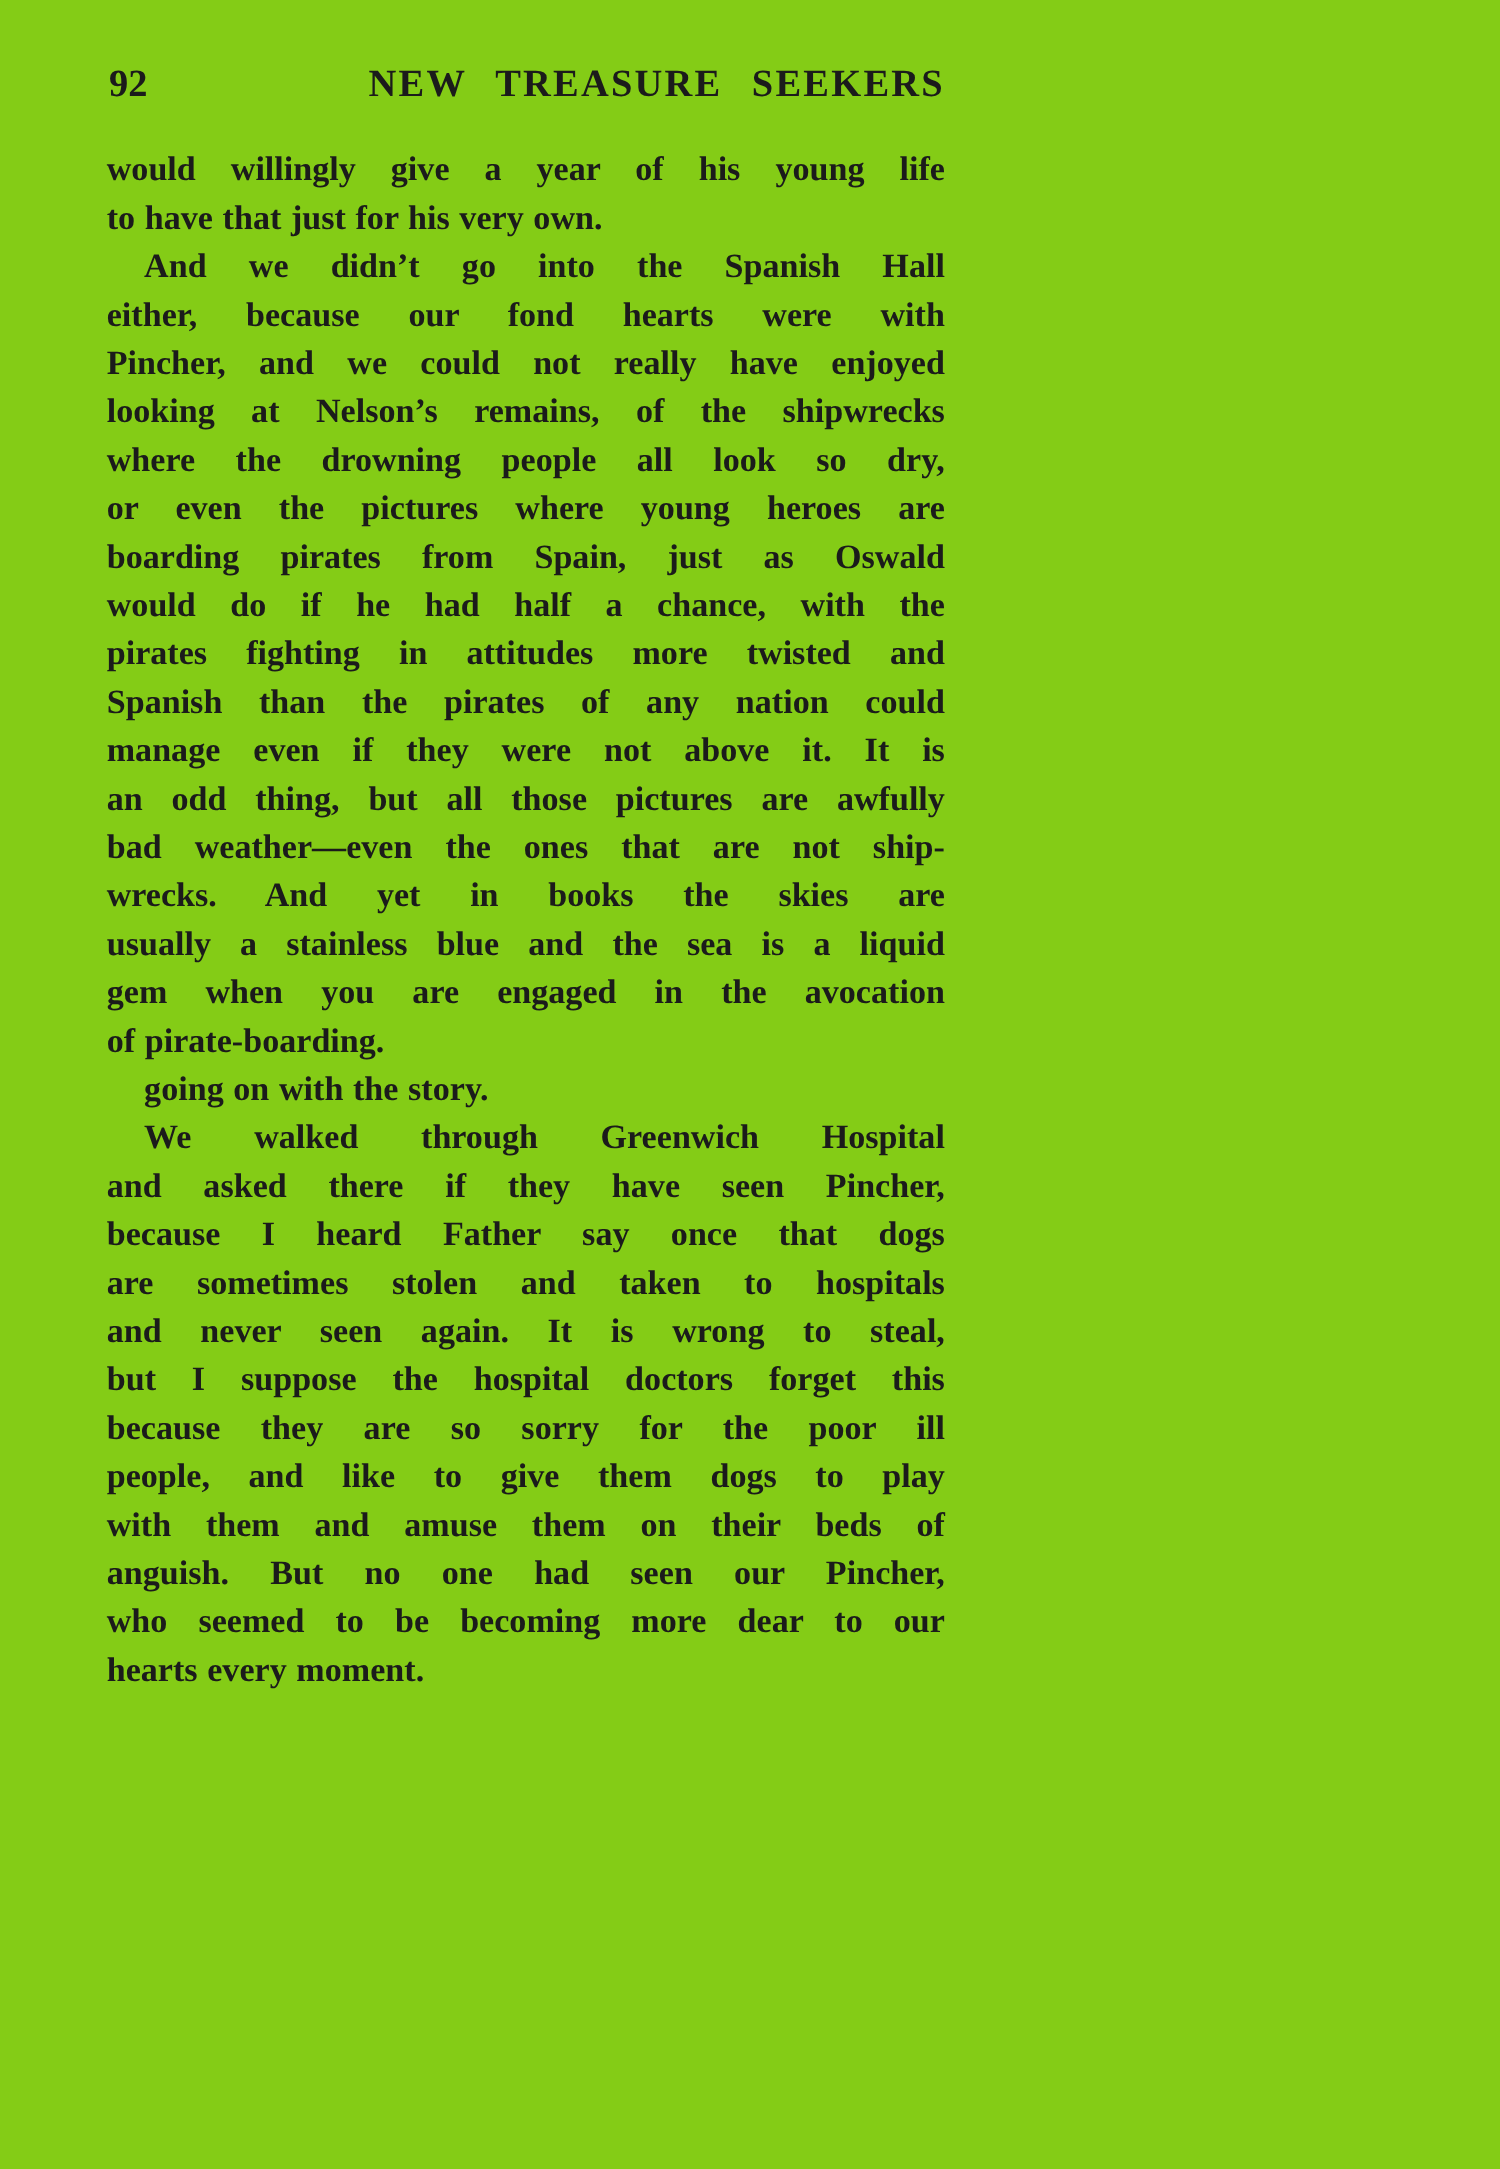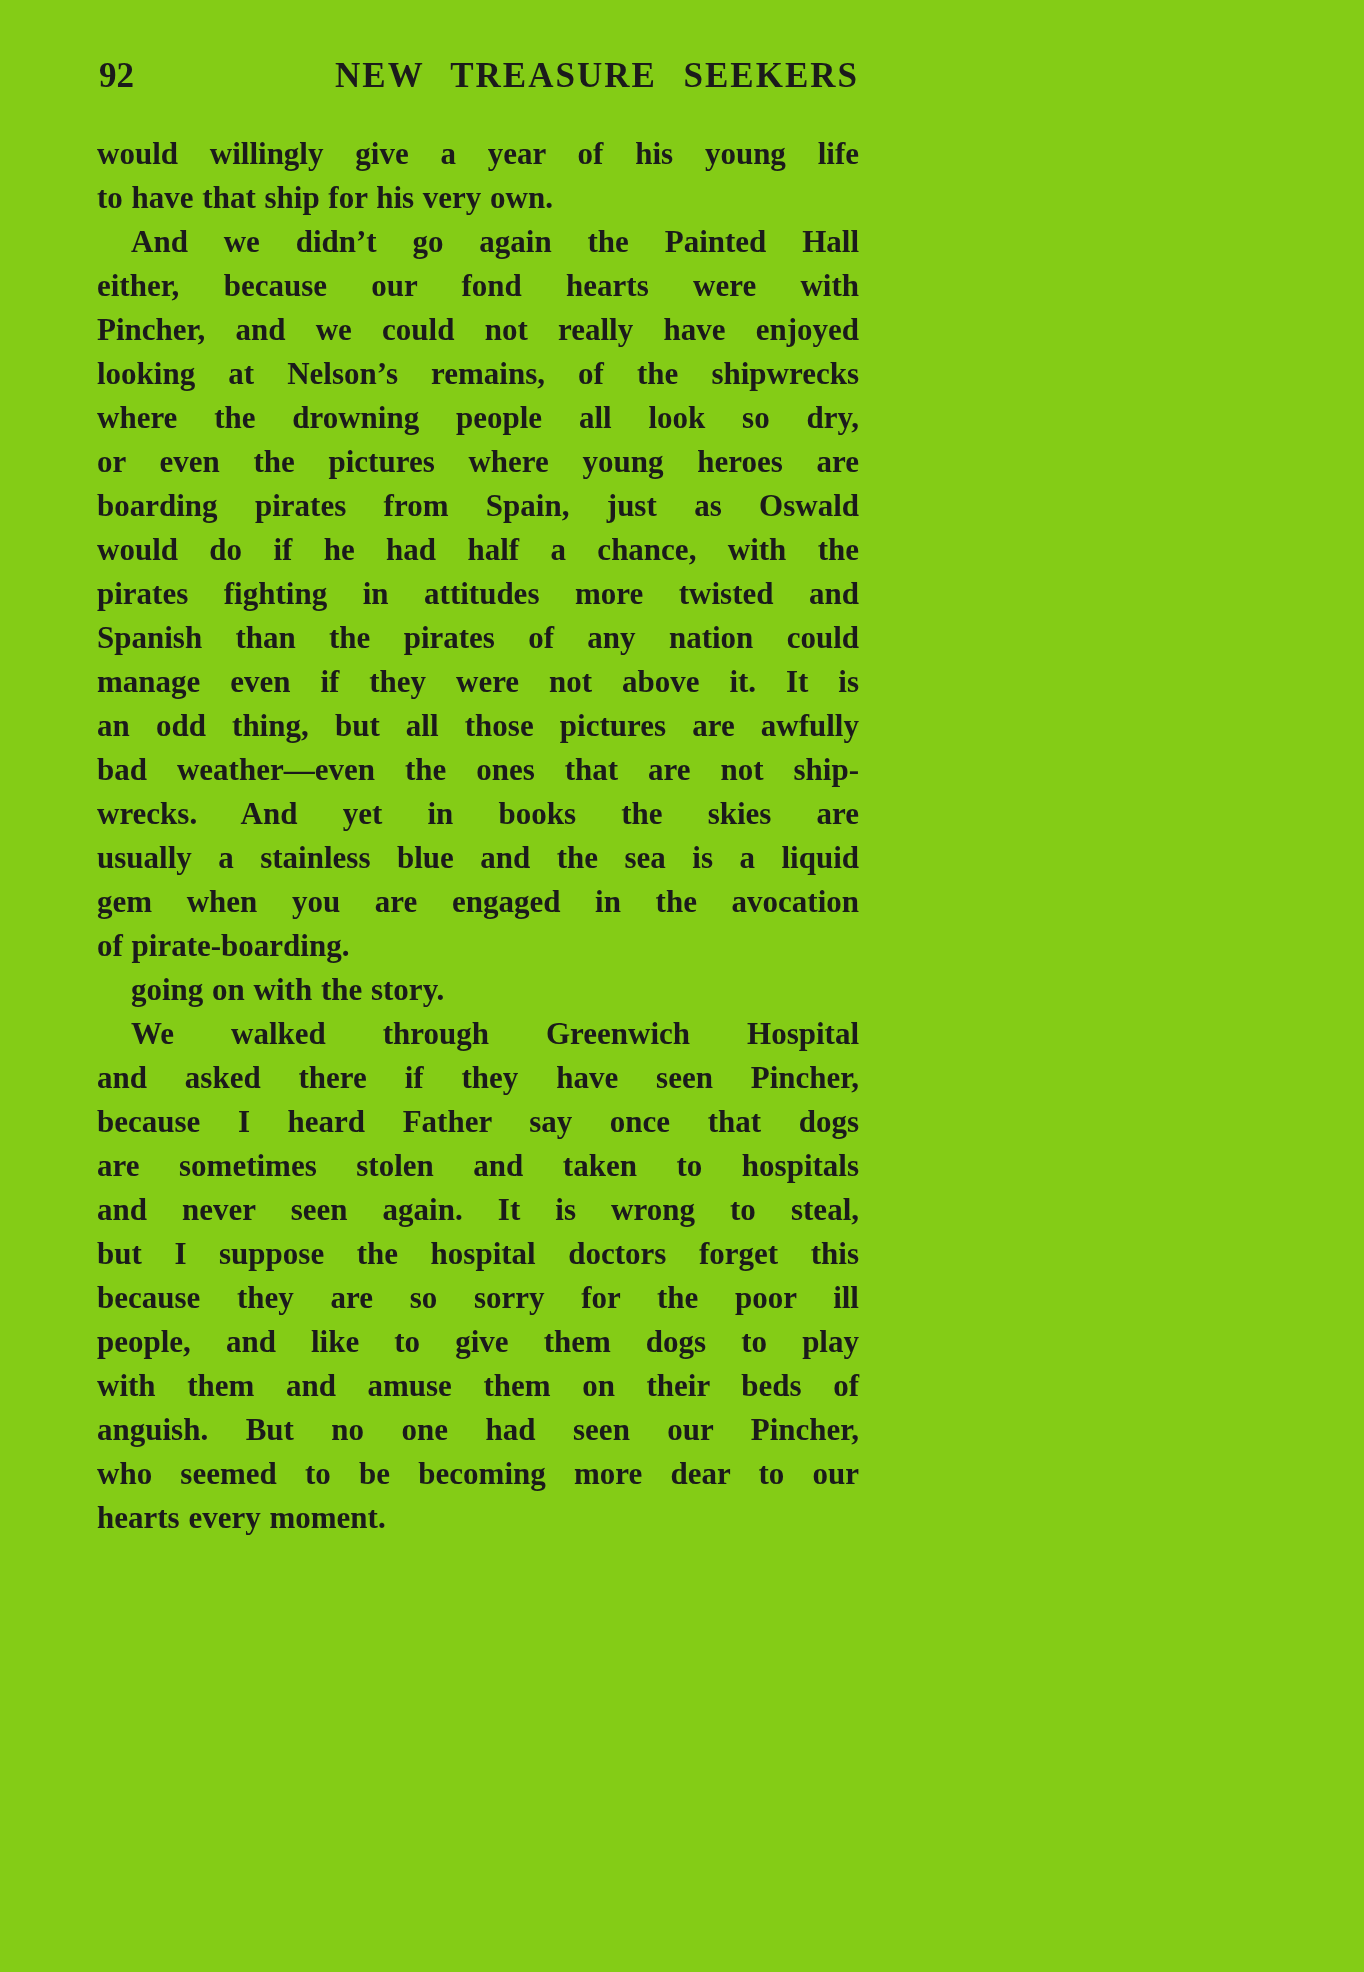--- a/index.html
+++ b/index.html
@@ -67,24 +67,24 @@
 
 <div class="page">
   <div class="text-block">
     <div class="running-header">
       <span class="page-number">92</span>
       <span class="header-title">NEW TREASURE SEEKERS</span>
     </div>
     <div class="page-body">
         <div class="paragraph">
           <div class="line">would willingly give a year of his young life</div>
-          <div class="line last">to have that ship for his very own.</div>
+          <div class="line last">to have that just for his very own.</div>
         </div>
         <div class="paragraph indented">
-          <div class="line">And we didn’t go again the Painted Hall</div>
+          <div class="line">And we didn’t go into the Spanish Hall</div>
           <div class="line">either, because our fond hearts were with</div>
           <div class="line">Pincher, and we could not really have enjoyed</div>
           <div class="line">looking at Nelson’s remains, of the shipwrecks</div>
           <div class="line">where the drowning people all look so dry,</div>
           <div class="line">or even the pictures where young heroes are</div>
           <div class="line">boarding pirates from Spain, just as Oswald</div>
           <div class="line">would do if he had half a chance, with the</div>
           <div class="line">pirates fighting in attitudes more twisted and</div>
           <div class="line">Spanish than the pirates of any nation could</div>
           <div class="line">manage even if they were not above it.  It is</div>

